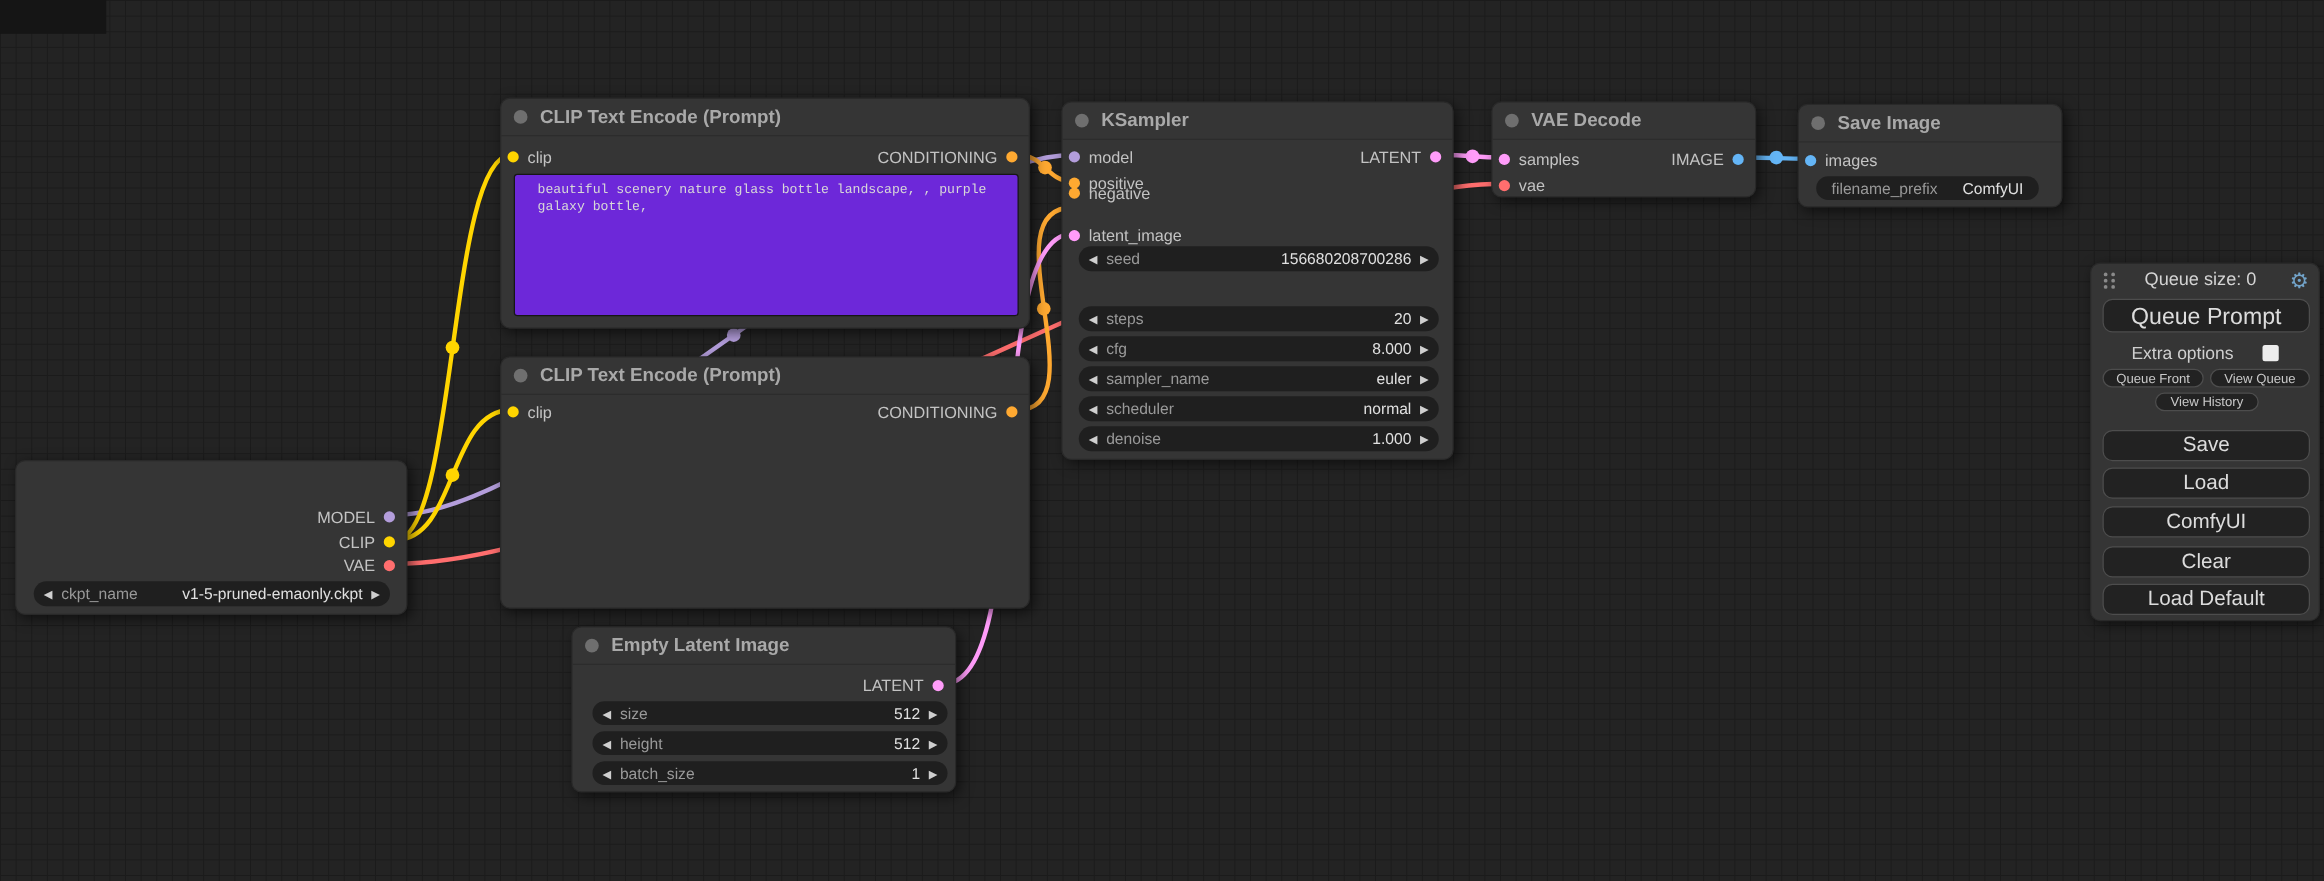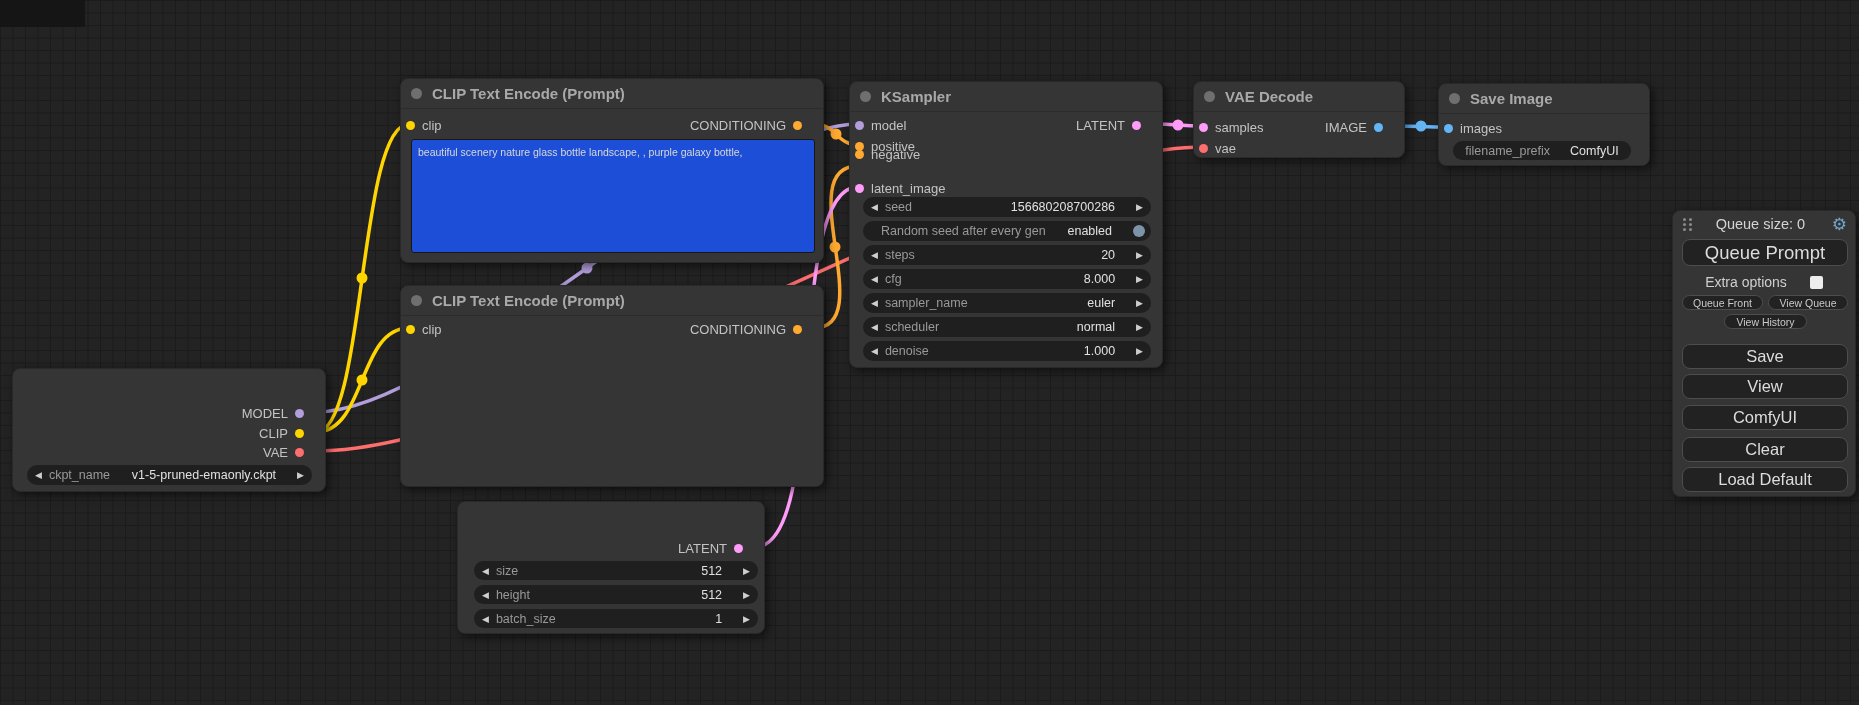--- a/index.html
+++ b/index.html
@@ -13,38 +13,38 @@
   svg.links{position:absolute;left:0;top:0;z-index:1;}
   svg.links path{fill:none;stroke-width:3.5px;}
   .node{position:absolute;z-index:2;background:#353535;border-radius:8px;
     box-shadow:3px 3px 10px rgba(0,0,0,.55);border:1px solid #292929;}
   .ntitle{position:absolute;left:0;top:0;right:0;height:30px;display:flex;align-items:center;
     padding-left:10px;border-bottom:1px solid #2c2c2c;cursor:default;}
   .tdot{width:11px;height:11px;border-radius:50%;background:#6f6f6f;flex:0 0 auto;}
   .ttext{margin-left:10px;color:#a9a9a9;font-size:15px;white-space:nowrap;font-weight:bold;}
   .iorow{position:absolute;height:20px;display:flex;align-items:center;color:#c3c3c3;font-size:13px;}
   .iorow.in{left:0;padding-left:5px;}
-  .iorow.out{right:16px;padding-right:5px;justify-content:flex-end;}
+  .iorow.out{right:4px;padding-right:5px;justify-content:flex-end;}
   .pdot{width:9px;height:9px;border-radius:50%;flex:0 0 auto;}
   .iorow.in .pdot{margin-right:7px;}
   .iorow.out .pdot{margin-left:7px;}
   .p-model{background:#B39DDB}.p-clip{background:#FFD500}.p-vae{background:#FF6E6E}
   .p-cond{background:#FFA931}.p-latent{background:#FF9CF9}.p-image{background:#64B5F6}
   .pill{position:absolute;height:20px;background:#1f1f1f;border-radius:10px;
     display:flex;align-items:center;font-size:12.5px;padding:0 8px;color:#d9d9d9;}
   .pill .arr{font-size:9px;color:#cfcfcf;line-height:20px;}
   .pill .plabel{color:#999;margin-left:7px;white-space:nowrap;}
-  .pill .pvalue{margin-left:auto;margin-right:21px;color:#e0e0e0;white-space:nowrap;}
+  .pill .pvalue{margin-left:auto;margin-right:7px;color:#e0e0e0;white-space:nowrap;}
   .pill.noarrow{justify-content:center;}
   .pill.noarrow .plabel{margin-left:0;}
   .pill.noarrow .pvalue{margin-left:20px;margin-right:0;}
   .toggledot{width:12px;height:12px;border-radius:50%;background:#7d93aa;margin-right:-2px;flex:0 0 auto;}
-  .tarea{position:absolute;background:#1d4ed8;border-radius:3px;border:1px solid #161616;
-    color:#d8d8d8;font-family:Liberation Sans, sans-serif;font-size:10.5px;line-height:14px;
-    padding:5px 6px;white-space:pre-wrap;word-break:break-word;overflow:hidden;}
+  .tarea{position:absolute;background:#6d28d9;border-radius:3px;border:1px solid #161616;
+    color:#d8d8d8;font-family:Liberation Mono, monospace;font-size:10.5px;line-height:14px;
+    padding:5px 18px;white-space:pre-wrap;word-break:break-word;overflow:hidden;}
   
   #queue{position:absolute;left:1672px;top:210px;width:184px;height:287px;z-index:3;
     background:#353535;border-radius:8px;box-shadow:3px 3px 10px rgba(0,0,0,.55);border:1px solid #292929;}
   .qhead{position:absolute;left:0;top:0;right:0;height:26px;display:flex;align-items:center;padding:0 8px;}
   .qgrip{width:3px;height:3px;border-radius:50%;background:#8a8a8a;margin:0 3px 10px 2px;
     box-shadow:0 5px 0 #8a8a8a,0 10px 0 #8a8a8a,6px 0 0 #8a8a8a,6px 5px 0 #8a8a8a,6px 10px 0 #8a8a8a;}
   .qsize{flex:1;text-align:center;color:#d4d4d4;font-size:14.5px;}
   .qgear{color:#72a3c9;font-size:17px;line-height:17px;cursor:pointer;}
   .qbtn{position:absolute;left:9px;width:166px;height:25px;background:#222;border:1px solid #4d4d4d;
     border-radius:8px;color:#dcdcdc;font-size:16.5px;display:flex;align-items:center;justify-content:center;cursor:pointer;}
@@ -157,25 +157,20 @@
         <span class="pdot p-latent"></span>
         <span>latent_image</span>
       </div>
 
     <div class="pill" style="left:13px;top:115px;width:288px">
       <span class="arr">◀</span>
       <span class="plabel">seed</span>
       <span class="pvalue">156680208700286</span>
       <span class="arr">▶</span>
     </div>
-    <div class="pill" style="left:13px;top:139px;width:288px;padding-left:18px">
-      <span class="plabel" style="margin-left:0">Random seed after every gen</span>
-      <span class="pvalue">enabled</span>
-      <span class="toggledot"></span>
-    </div>
     <div class="pill" style="left:13px;top:163px;width:288px">
       <span class="arr">◀</span>
       <span class="plabel">steps</span>
       <span class="pvalue">20</span>
       <span class="arr">▶</span>
     </div>
     <div class="pill" style="left:13px;top:187px;width:288px">
       <span class="arr">◀</span>
       <span class="plabel">cfg</span>
       <span class="pvalue">8.000</span>
@@ -229,20 +224,24 @@
         <span>IMAGE</span>
         <span class="pdot p-image"></span>
       </div>
     <div class="iorow in" style="top:56px">
         <span class="pdot p-vae"></span>
         <span>vae</span>
       </div>
   </div>
 
   <div class="node" style="left:457px;top:501px;width:308px;height:133px">
+    <div class="ntitle">
+      <span class="tdot"></span>
+      <span class="ttext">Empty Latent Image</span>
+    </div>
     <div class="iorow out" style="top:36px">
         <span>LATENT</span>
         <span class="pdot p-latent"></span>
       </div>
     <div class="pill" style="left:16px;top:59px;width:284px;height:19px">
       <span class="arr">◀</span>
       <span class="plabel">size</span>
       <span class="pvalue">512</span>
       <span class="arr">▶</span>
     </div>
@@ -268,18 +267,18 @@
     </div>
     <div class="qbtn big" style="top:28px">Queue Prompt</div>
     <div class="extrarow">
       <span class="elabel">Extra options</span>
       <span class="chk"></span>
     </div>
     <div class="qsmall" style="left:9px;top:84px;width:81px">Queue Front</div>
     <div class="qsmall" style="left:95px;top:84px;width:80px">View Queue</div>
     <div class="qsmall" style="left:51px;top:103px;width:83px">View History</div>
     <div class="qbtn" style="top:133px">Save</div>
-    <div class="qbtn" style="top:163px">View</div>
+    <div class="qbtn" style="top:163px">Load</div>
     <div class="qbtn" style="top:194px">ComfyUI</div>
     <div class="qbtn" style="top:226px">Clear</div>
     <div class="qbtn" style="top:256px">Load Default</div>
   </div>
 </div>
 
 </body></html>

